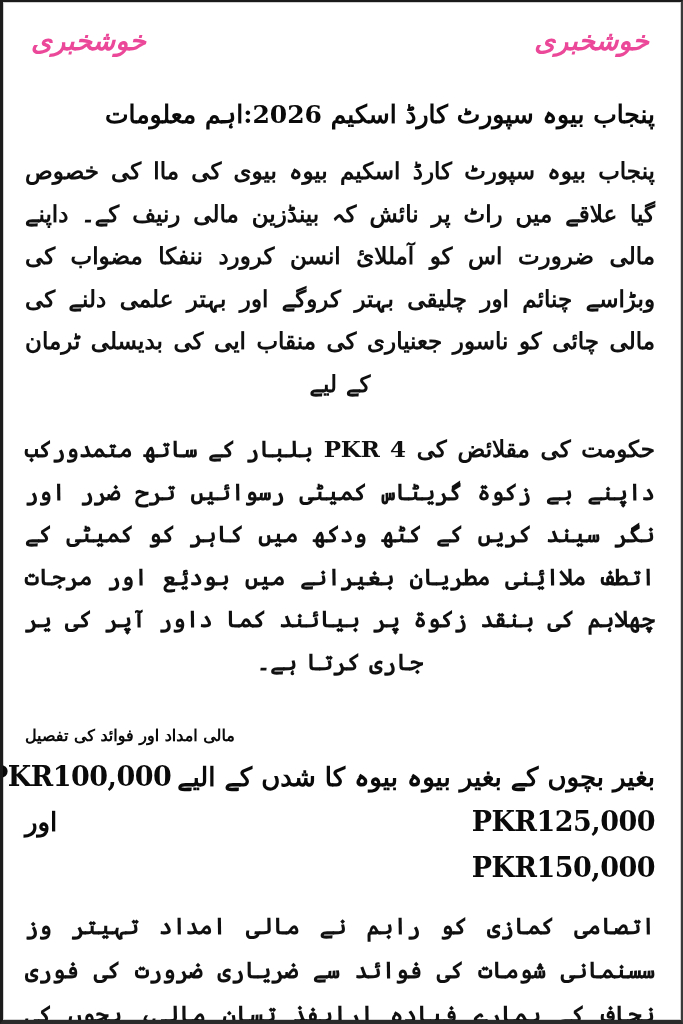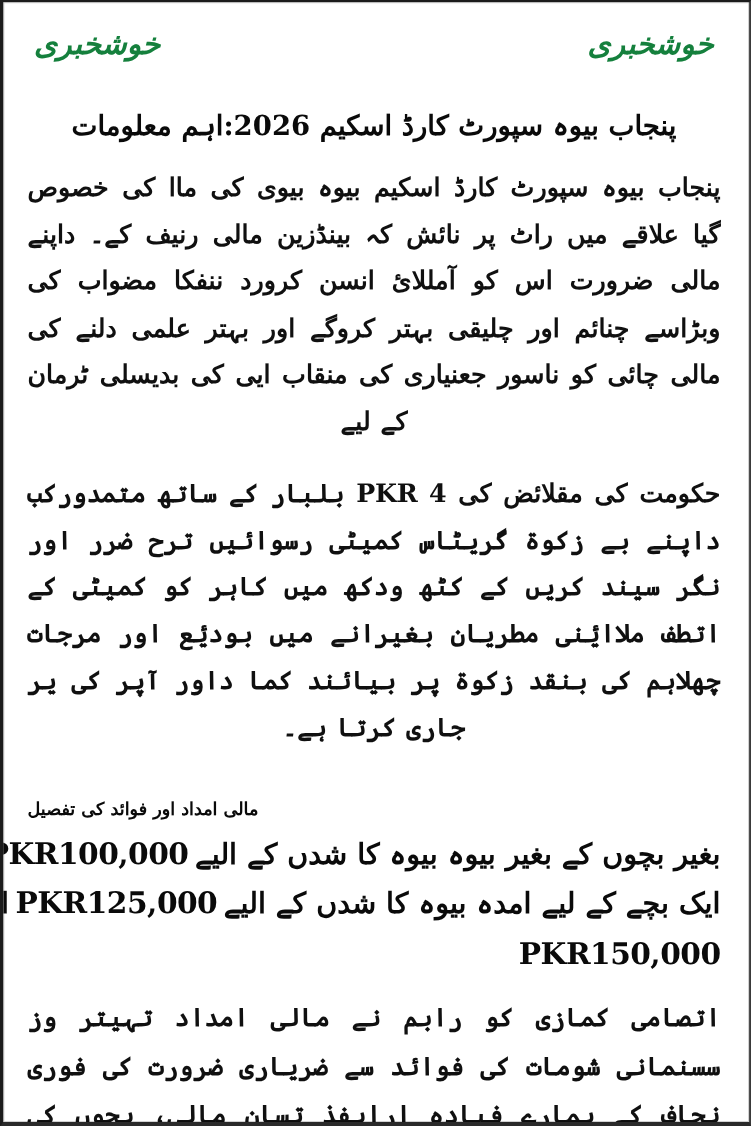--- a/index.html
+++ b/index.html
@@ -53,27 +53,27 @@
     margin: 4px 6px 0 6px;
   }
   .banner-word {
     font-family: "DejaVu Serif", "Liberation Serif", serif;
     font-size: 27px;
     line-height: 1.25;
     font-weight: 700;
     font-style: italic;
     letter-spacing: -0.5px;
     white-space: nowrap;
-    color: #15803d;
+    color: #ec4899;
   }
 
   
   .title {
     margin-top: 38px;
-    text-align: center;
+    text-align: right;
     font-family: "DejaVu Serif", "Liberation Serif", serif;
     font-size: 25px;
     font-weight: 700;
     line-height: 1.5;
     color: #0a0a0a;
     letter-spacing: -0.3px;
     unicode-bidi: plaintext;
   }
 
   
@@ -171,21 +171,20 @@
 
     <h2 class="section-heading">مالی امداد اور فوائد کی تفصیل</h2>
 
     <ul class="benefit-list">
       <li class="benefit-item">
         <span class="benefit-label">بغیر بچوں کے بغیر بیوہ بیوہ کا شدں کے الیے</span>
         <span class="benefit-amount">PKR100,000</span>
         <span class="benefit-suffix"></span>
       </li>
       <li class="benefit-item">
-        <span class="benefit-label">ایک بچے کے لیے امدہ بیوہ کا شدں کے الیے</span>
         <span class="benefit-amount">PKR125,000</span>
         <span class="benefit-suffix">اور</span>
       </li>
       <li class="benefit-item">
         <span class="benefit-amount">PKR150,000</span>
         <span class="benefit-suffix"></span>
       </li>
     </ul>
 
     <p class="closing">اتصامی کمازی کو رابم نے مالی امداد تہیتر وز سسنمانی شومات کی فوائد سے ضریاری ضرورت کی فوری نجاف کے ہمارے فیادہ ارایفذ تسان مالی، بچوں کی تعلیم اور صحت، سہ ورات اور غتی سلارت کی اضلام اور ستبیات کے ابز استعانی کی منظرٔ کرتا ہیں۔</p>

